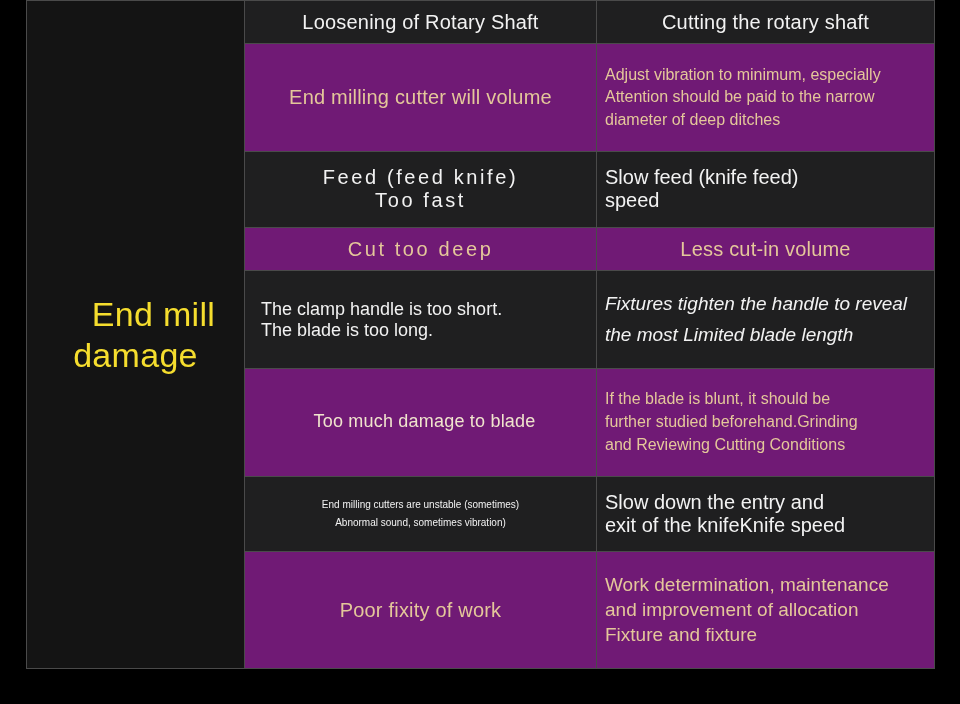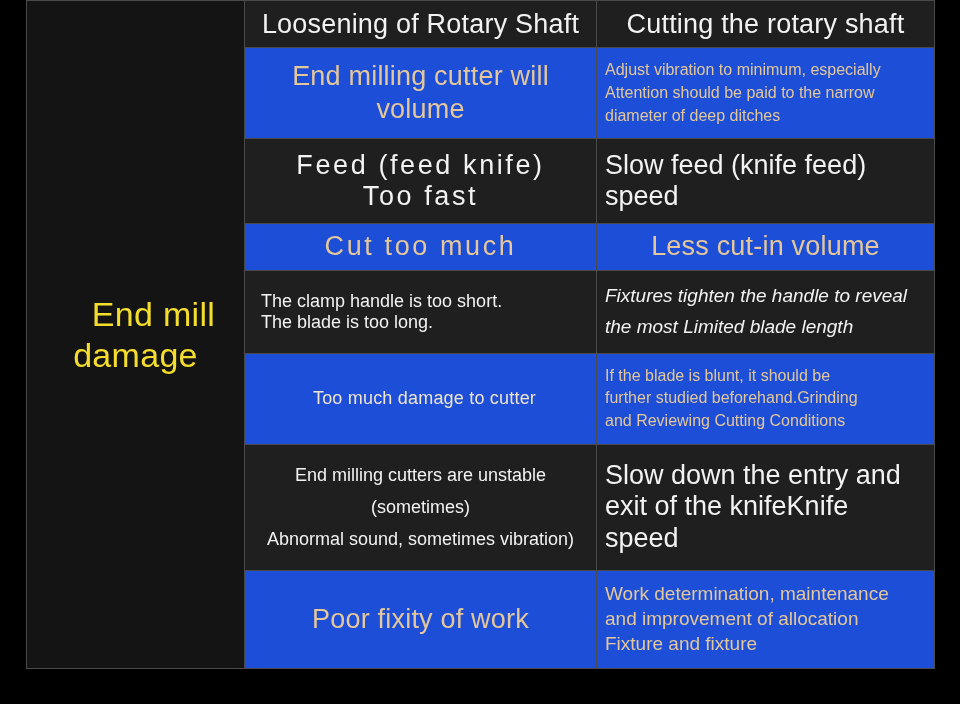--- a/index.html
+++ b/index.html
@@ -40,21 +40,21 @@
     box-sizing: border-box;
   }
 
   
   col.c-cause   { width: 218px; }
   col.c-symptom { width: 352px; }
   col.c-remedy  { width: 338px; }
 
   
   tr.band-grey  td { background: #1f1f20; }
-  tr.band-black td { background: #1d4ed8; }
+  tr.band-black td { background: #701a75; }
 
   
   td.cause-cell {
     background: #141414 !important;
     text-align: center;
     vertical-align: middle;
     padding: 0 6px;
   }
   .cause-label {
     color: #f5dd2e;
@@ -70,25 +70,25 @@
     display: block;
     margin: 0;
   }
   .center      { text-align: center; }
   .left        { text-align: left; }
 
   .white       { color: #f2f2f2; }
   .beige       { color: #e4c79a; }
   .cream       { color: #f0e4cd; }
 
-  .sz-xl  { font-size: 27px; line-height: 1.22; }
+  .sz-xl  { font-size: 20px; line-height: 1.22; }
   .sz-lg  { font-size: 18px; line-height: 1.22; margin-left: 8px; }
   .sz-md  { font-size: 19px; line-height: 1.30; }
   .sz-sm  { font-size: 16px; line-height: 1.42; }
-  .sz-xs  { font-size: 18px; line-height: 1.78; }
+  .sz-xs  { font-size: 10px; line-height: 1.78; }
 
   .track-wide   { letter-spacing: 2.6px; }
   .track-tiny   { letter-spacing: 0.2px; }
 
   .lh-loose { line-height: 1.62; font-style: italic; }
   .lh-tight { line-height: 1.16; }
 
   
   #bottom-strip {
     position: absolute;
@@ -152,39 +152,39 @@
         <td>
           <span class="t center white sz-xl track-wide lh-tight">Feed (feed knife)<br>Too fast</span>
         </td>
         <td>
           <span class="t left white sz-xl lh-tight">Slow feed (knife feed)<br>speed</span>
         </td>
       </tr>
 
       <tr class="band-black">
         <td>
-          <span class="t center beige sz-xl track-wide">Cut too much</span>
+          <span class="t center beige sz-xl track-wide">Cut too deep</span>
         </td>
         <td>
           <span class="t center beige sz-xl track-tiny">Less cut-in volume</span>
         </td>
       </tr>
 
       <tr class="band-grey">
         <td>
           <span class="t left white sz-lg lh-tight">The clamp handle is too short.<br>The blade is too long.</span>
         </td>
         <td>
           <span class="t left white sz-md lh-loose">Fixtures tighten the handle to reveal<br>the most Limited blade length</span>
         </td>
       </tr>
 
       <tr class="band-black">
         <td>
-          <span class="t center cream sz-lg track-tiny">Too much damage to cutter</span>
+          <span class="t center cream sz-lg track-tiny">Too much damage to blade</span>
         </td>
         <td>
           <span class="t left beige sz-sm">If the blade is blunt, it should be<br>further studied beforehand.Grinding<br>and Reviewing Cutting Conditions</span>
         </td>
       </tr>
 
       <tr class="band-grey">
         <td>
           <span class="t center white sz-xs">End milling cutters are unstable (sometimes)<br>Abnormal sound, sometimes vibration)</span>
         </td>

